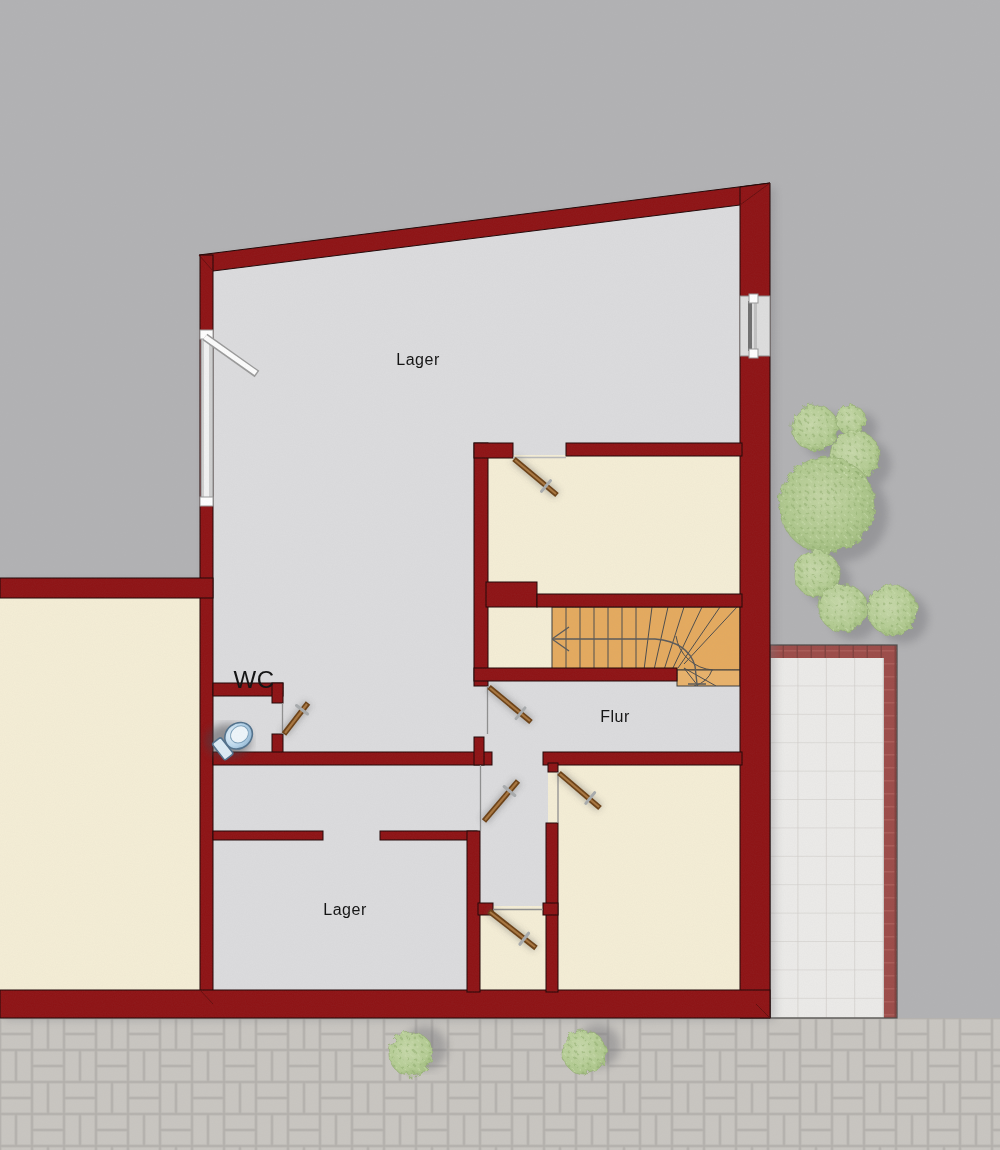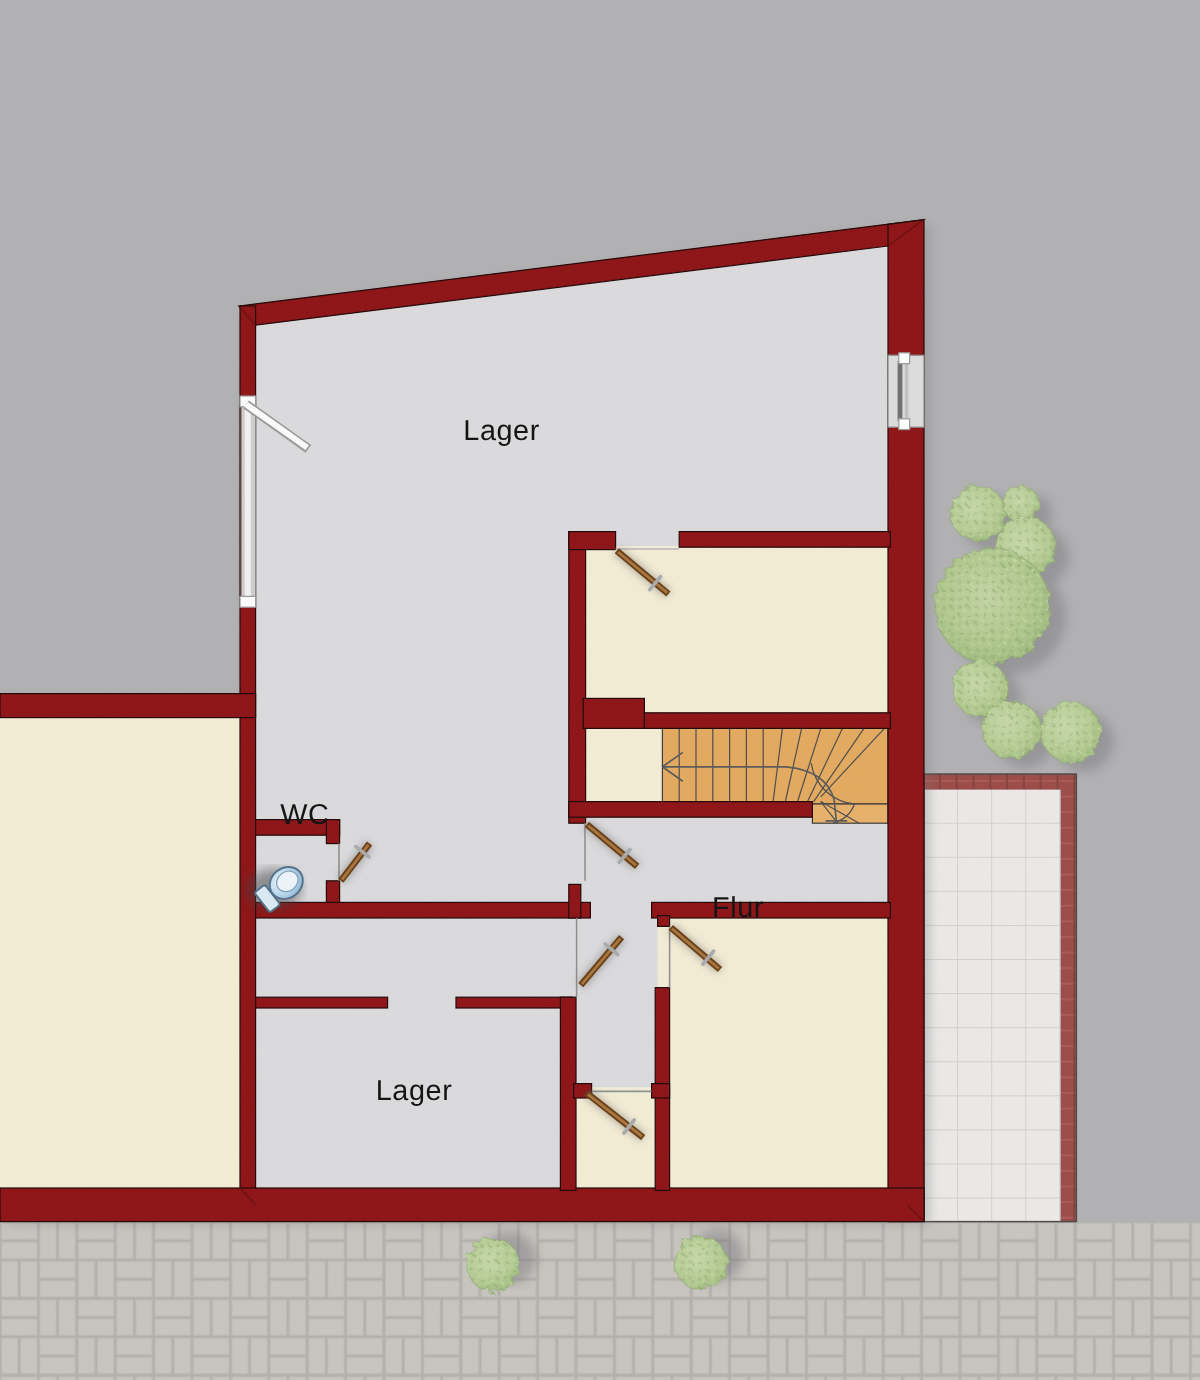--- a/index.html
+++ b/index.html
@@ -6,21 +6,21 @@
   .stage{
     position:relative;width:1000px;height:1150px;overflow:hidden;
     background:#b2b2b4;font-family:"Liberation Sans", sans-serif;
   }
   .stage svg{position:absolute;left:0;top:0;}
   .room-label{
     position:absolute;transform:translate(-50%,-50%);
     color:#151515;font-family:"Liberation Sans", sans-serif;
     white-space:nowrap;pointer-events:none;letter-spacing:.5px;
   }
-  .fs25{font-size:24px;} .fs24{font-size:24px;}
+  .fs25{font-size:16px;} .fs24{font-size:24px;}
 </style>
 </head>
 <body>
 
 <div class="stage">
 <svg width="1000" height="1150" viewBox="0 0 1000 1150">
   <defs>
 
     <pattern id="basket" patternUnits="userSpaceOnUse" x="0" y="1018" width="64" height="64">
       <rect width="64" height="64" fill="#b1aeaa"></rect>
@@ -278,15 +278,15 @@
     <circle cx="584" cy="1052" r="22" fill="url(#treeG)" stroke="#93ad72" stroke-opacity="0.7"></circle>
     <circle cx="411" cy="1054" r="22" fill="url(#speckle)"></circle>
     <circle cx="584" cy="1052" r="22" fill="url(#speckle)"></circle>
   </g>
 
   <rect x="0" y="0" width="1000" height="1150" filter="url(#grain)" opacity="0.5"></rect>
 </svg>
 
 <div class="room-label fs25" style="left:418px;top:360px;">Lager</div>
 <div class="room-label fs24" style="left:254px;top:680px;">WC</div>
-<div class="room-label fs25" style="left:615px;top:757px;">Flur</div>
+<div class="room-label fs25" style="left:615px;top:717px;">Flur</div>
 <div class="room-label fs25" style="left:345px;top:910px;">Lager</div>
 </div>
 
 </body></html>

